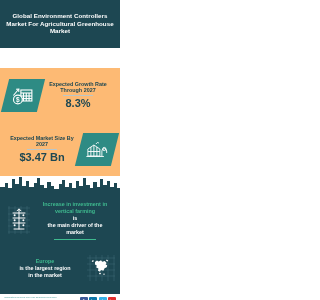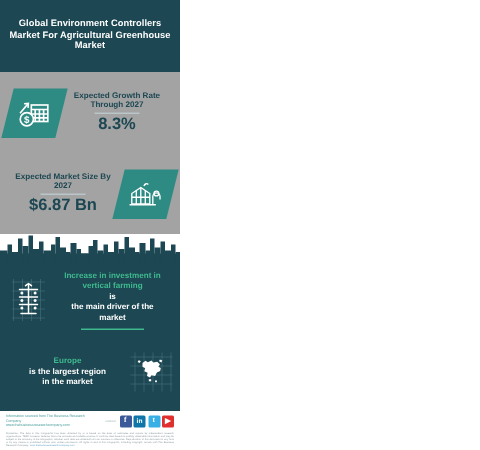--- a/index.html
+++ b/index.html
@@ -26,24 +26,25 @@
     color:#ffffff;
     font-size:6.2px;
     line-height:7.6px;
     font-weight:bold;
     text-align:center;
     letter-spacing:.05px;
   }
 
   
   .white-zone {
-    background:#a3a3a3;
+    background:#fdba74;
     width:120px;
     height:108px;
     position:relative;
+    margin-top:20px;
   }
 
   .stat-row {
     display:flex;
     align-items:center;
     width:120px;
     height:54px;
     padding:0 5px;
   }
   .stat-row.right-icon { justify-content:space-between; }
@@ -175,21 +176,21 @@
       <div class="stat-label">Expected Growth Rate Through 2027</div>
       <div class="stat-rule"></div>
       <div class="stat-value">8.3%</div>
     </div>
   </div>
 
   <div class="stat-row right-icon">
     <div class="stat-text">
       <div class="stat-label">Expected Market Size By 2027</div>
       <div class="stat-rule"></div>
-      <div class="stat-value">$6.87 Bn</div>
+      <div class="stat-value">$3.47 Bn</div>
     </div>
     <div class="para">
       <svg width="24" height="20" viewBox="0 0 24 20">
         <g stroke="#ffffff" stroke-width="0.9" fill="none">
           <path d="M3 16 L3 9 L9 5 L15 9 L15 16 Z"></path>
           <line x1="9" y1="5" x2="9" y2="16"></line>
           <line x1="3" y1="11.5" x2="15" y2="11.5"></line>
           <line x1="6" y1="7" x2="6" y2="16"></line>
           <line x1="12" y1="7" x2="12" y2="16"></line>
           <line x1="1.5" y1="16.5" x2="19" y2="16.5"></line>

